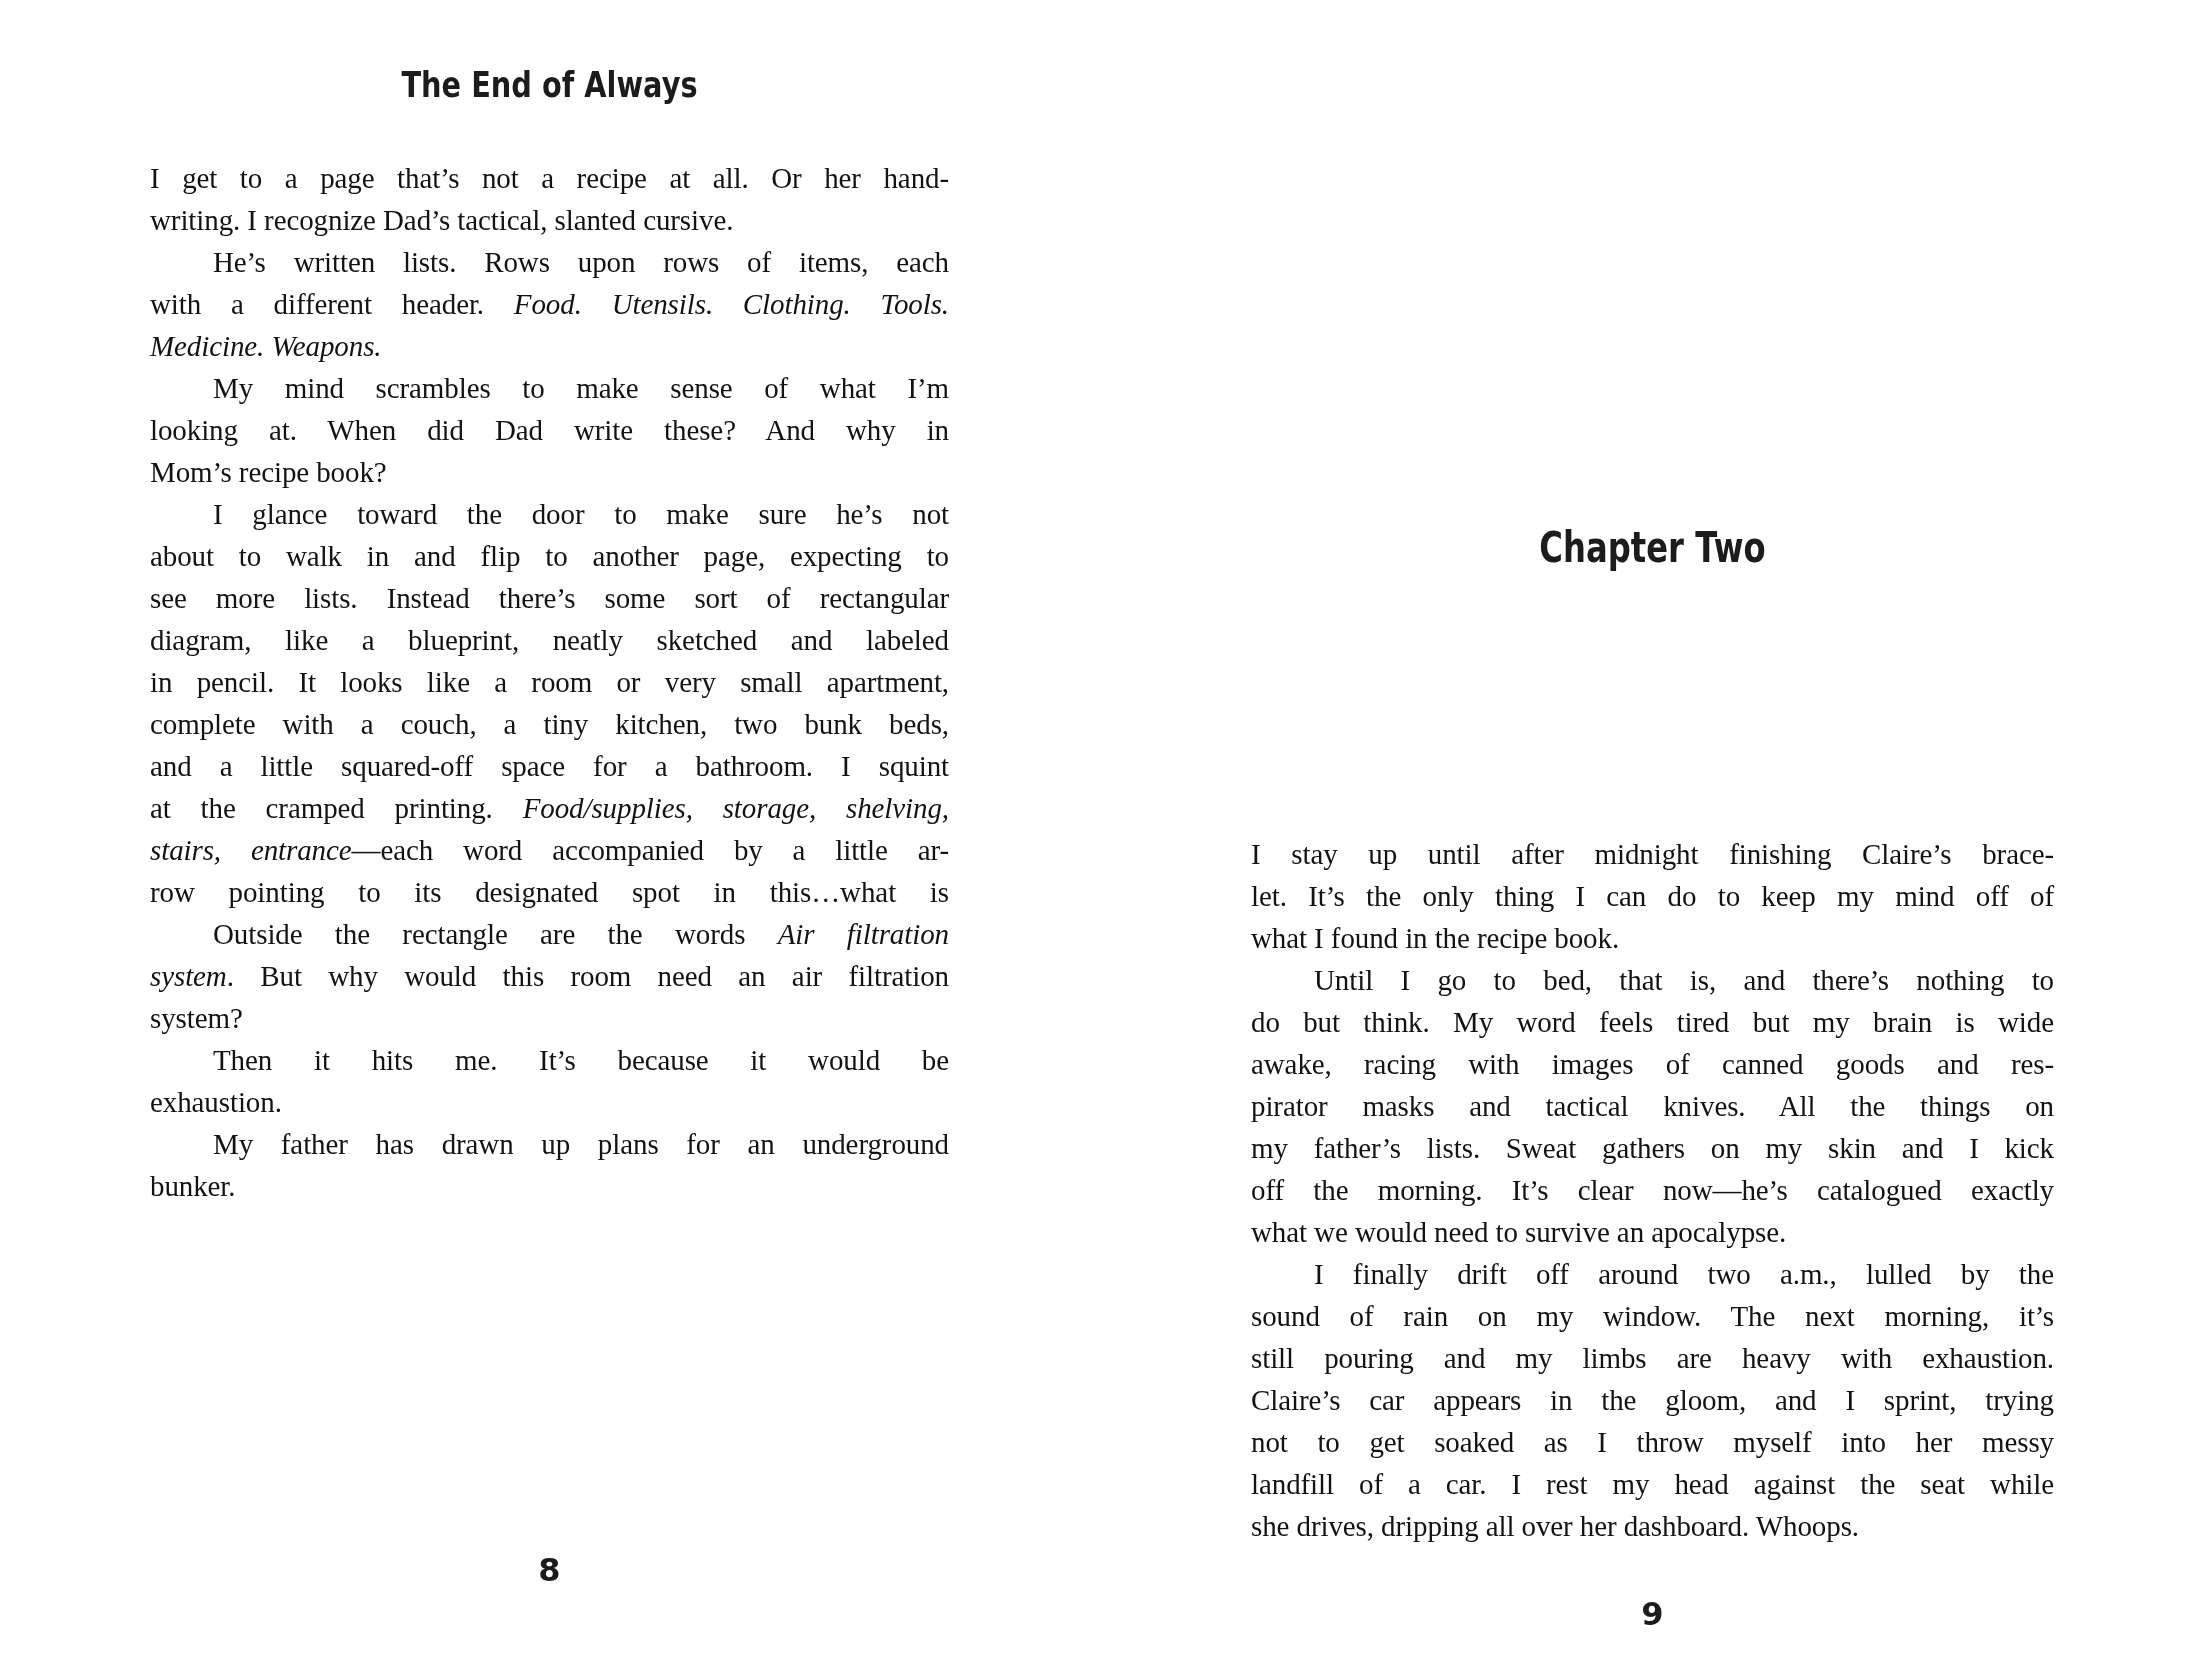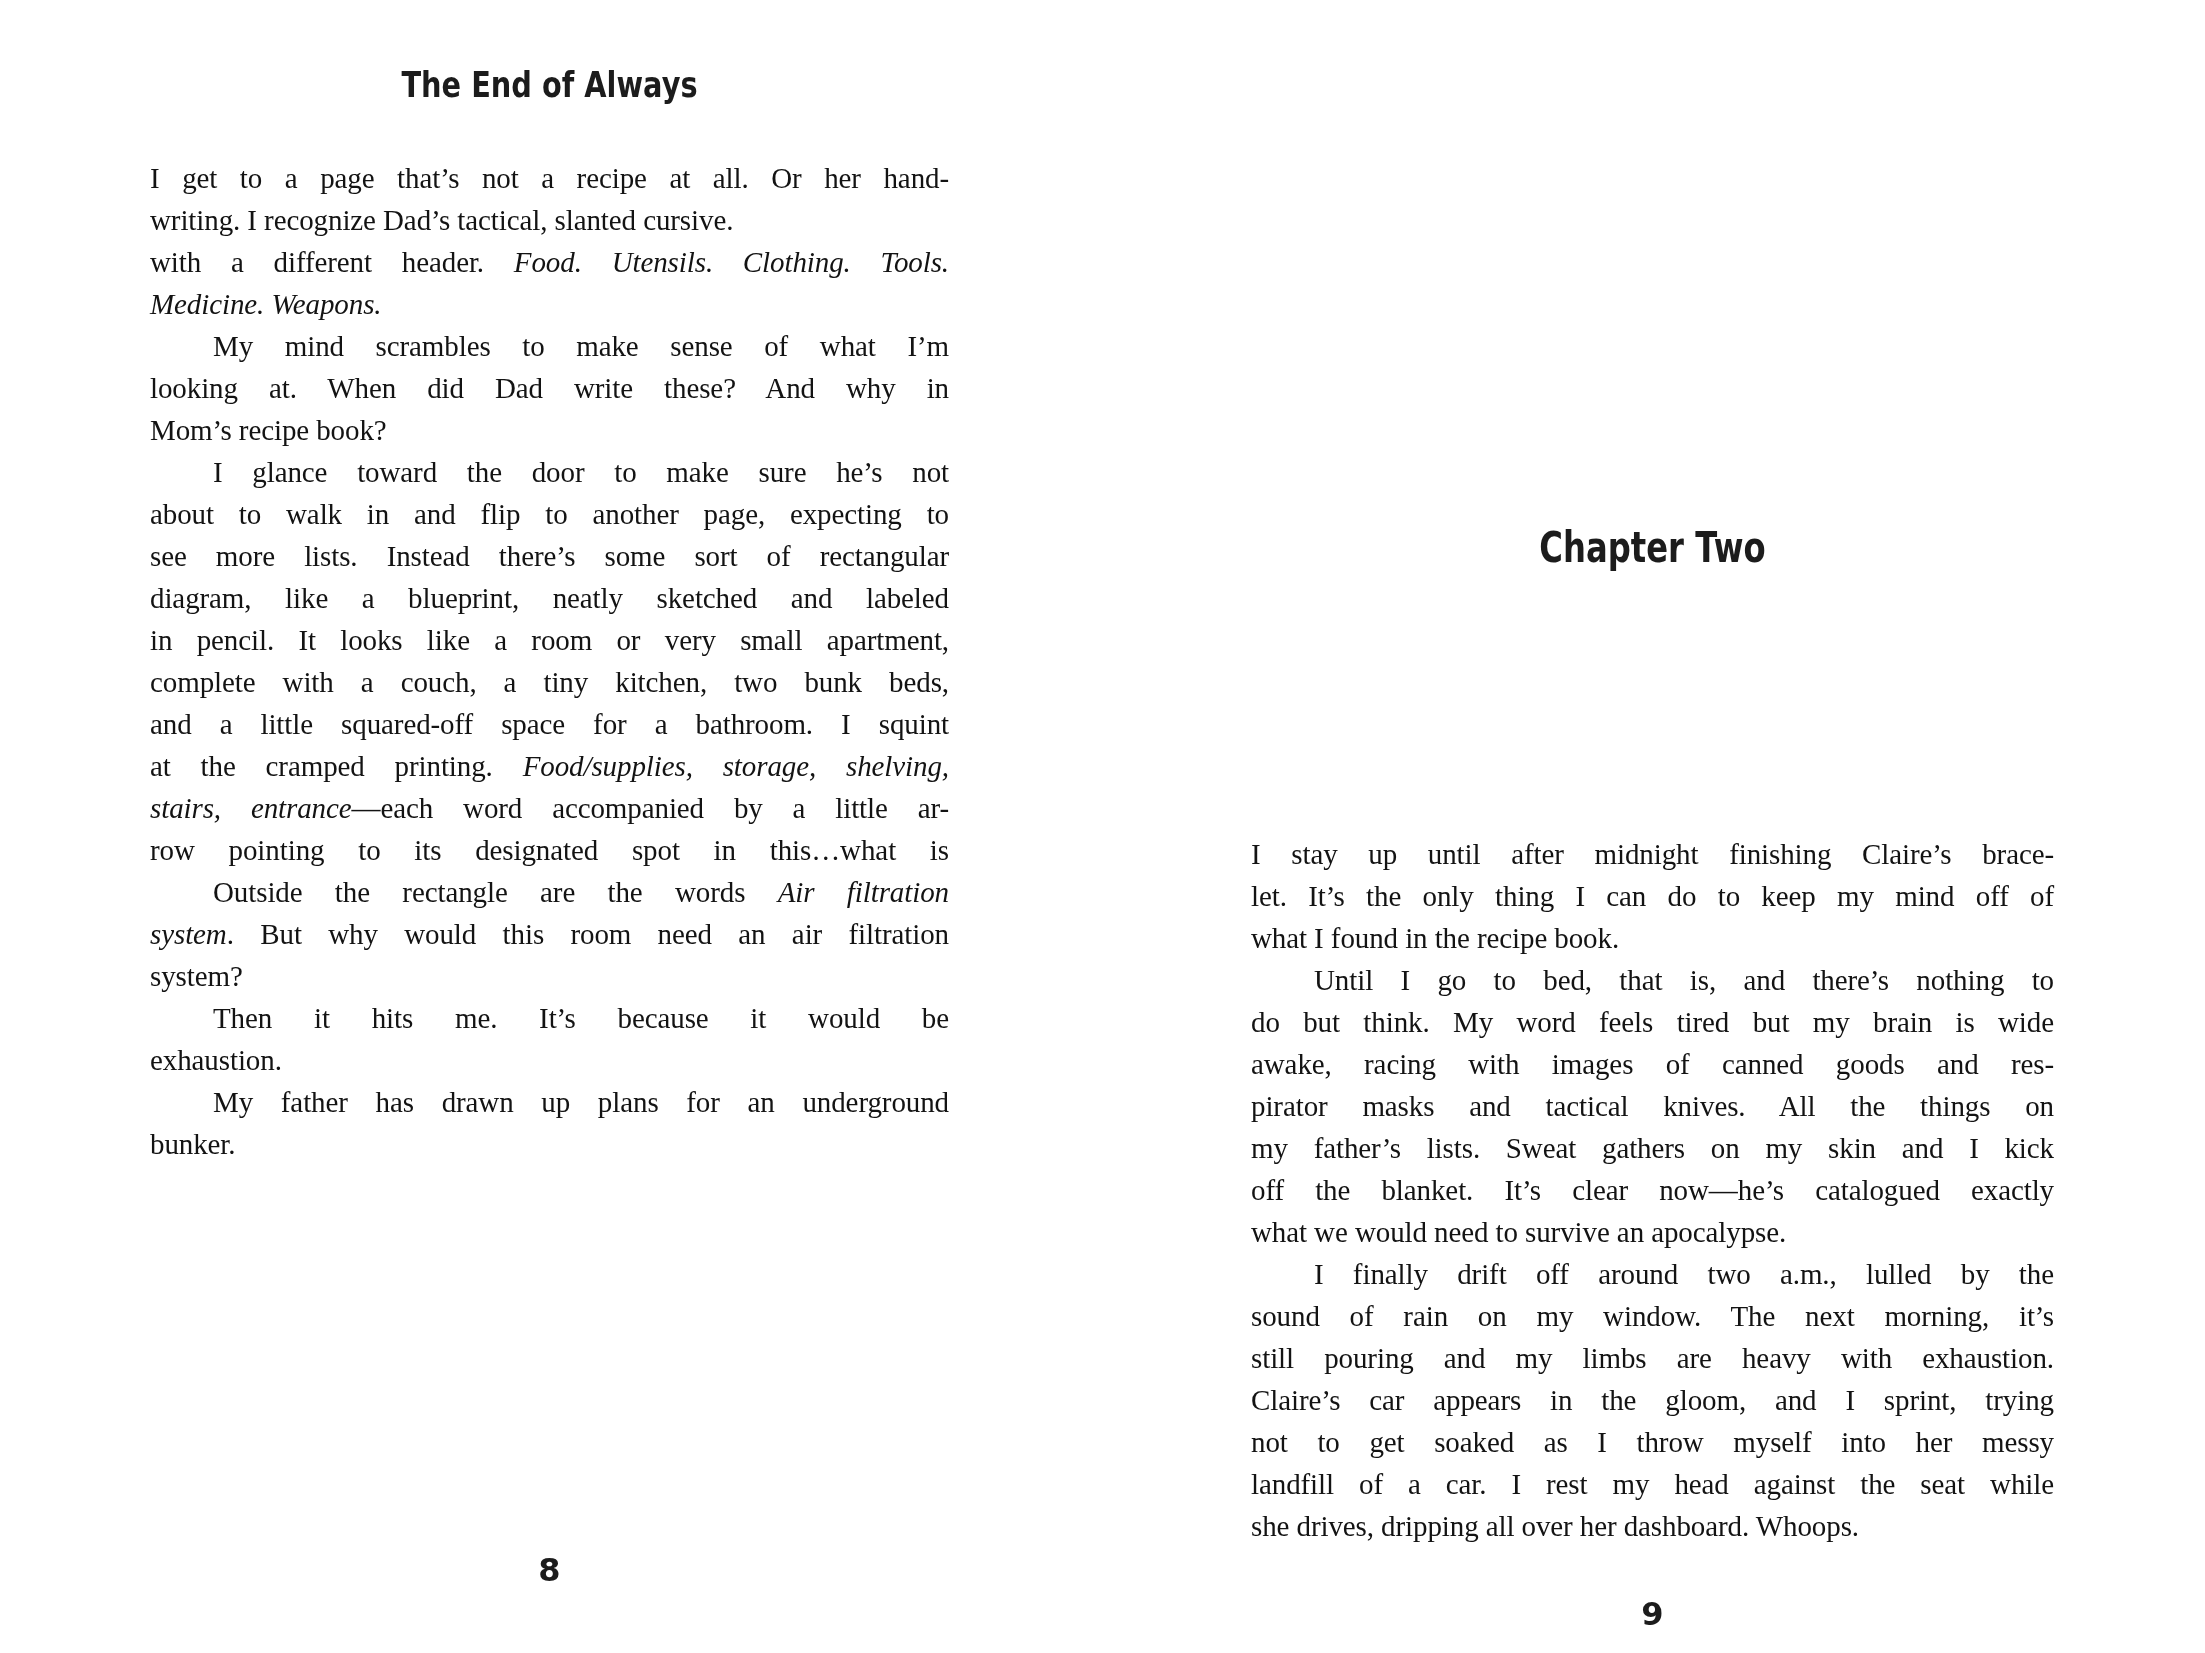--- a/index.html
+++ b/index.html
@@ -72,20 +72,21 @@
 </head>
 <body>
 
 <div class="canvas" style="--bg: #ffffff; --ink: #131313;">
 
   <div class="page page-left">
     <div class="running-head hand">The End of Always</div>
     <div class="text-col text-col-left" id="left-lines">
         <div class="line"><span>I get to a page that’s not a recipe at all. Or her hand-</span></div>
         <div class="line end"><span>writing. I recognize Dad’s tactical, slanted cursive.</span></div>
+        <div class="line ind"><span>He’s written lists. Rows upon rows of items, each</span></div>
         <div class="line"><span>with a different header. </span><span class="it">Food. Utensils. Clothing. Tools.</span></div>
         <div class="line end"><span class="it">Medicine. Weapons.</span></div>
         <div class="line ind"><span>My mind scrambles to make sense of what I’m</span></div>
         <div class="line"><span>looking at. When did Dad write these? And why in</span></div>
         <div class="line end"><span>Mom’s recipe book?</span></div>
         <div class="line ind"><span>I glance toward the door to make sure he’s not</span></div>
         <div class="line"><span>about to walk in and flip to another page, expecting to</span></div>
         <div class="line"><span>see more lists. Instead there’s some sort of rectangular</span></div>
         <div class="line"><span>diagram, like a blueprint, neatly sketched and labeled</span></div>
         <div class="line"><span>in pencil. It looks like a room or very small apartment,</span></div>
@@ -109,21 +110,21 @@
     <div class="chapter-title hand">Chapter Two</div>
     <div class="text-col text-col-right" id="right-lines">
         <div class="line"><span>I stay up until after midnight finishing Claire’s brace-</span></div>
         <div class="line"><span>let. It’s the only thing I can do to keep my mind off of</span></div>
         <div class="line end"><span>what I found in the recipe book.</span></div>
         <div class="line ind"><span>Until I go to bed, that is, and there’s nothing to</span></div>
         <div class="line"><span>do but think. My word feels tired but my brain is wide</span></div>
         <div class="line"><span>awake, racing with images of canned goods and res-</span></div>
         <div class="line"><span>pirator masks and tactical knives. All the things on</span></div>
         <div class="line"><span>my father’s lists. Sweat gathers on my skin and I kick</span></div>
-        <div class="line"><span>off the blanket. It’s clear now—he’s catalogued exactly</span></div>
+        <div class="line"><span>off the morning. It’s clear now—he’s catalogued exactly</span></div>
         <div class="line end"><span>what we would need to survive an apocalypse.</span></div>
         <div class="line ind"><span>I finally drift off around two a.m., lulled by the</span></div>
         <div class="line"><span>sound of rain on my window. The next morning, it’s</span></div>
         <div class="line"><span>still pouring and my limbs are heavy with exhaustion.</span></div>
         <div class="line"><span>Claire’s car appears in the gloom, and I sprint, trying</span></div>
         <div class="line"><span>not to get soaked as I throw myself into her messy</span></div>
         <div class="line"><span>landfill of a car. I rest my head against the seat while</span></div>
         <div class="line end"><span>she drives, dripping all over her dashboard. Whoops.</span></div>
       </div>
     <div class="folio folio-right hand">9</div>

